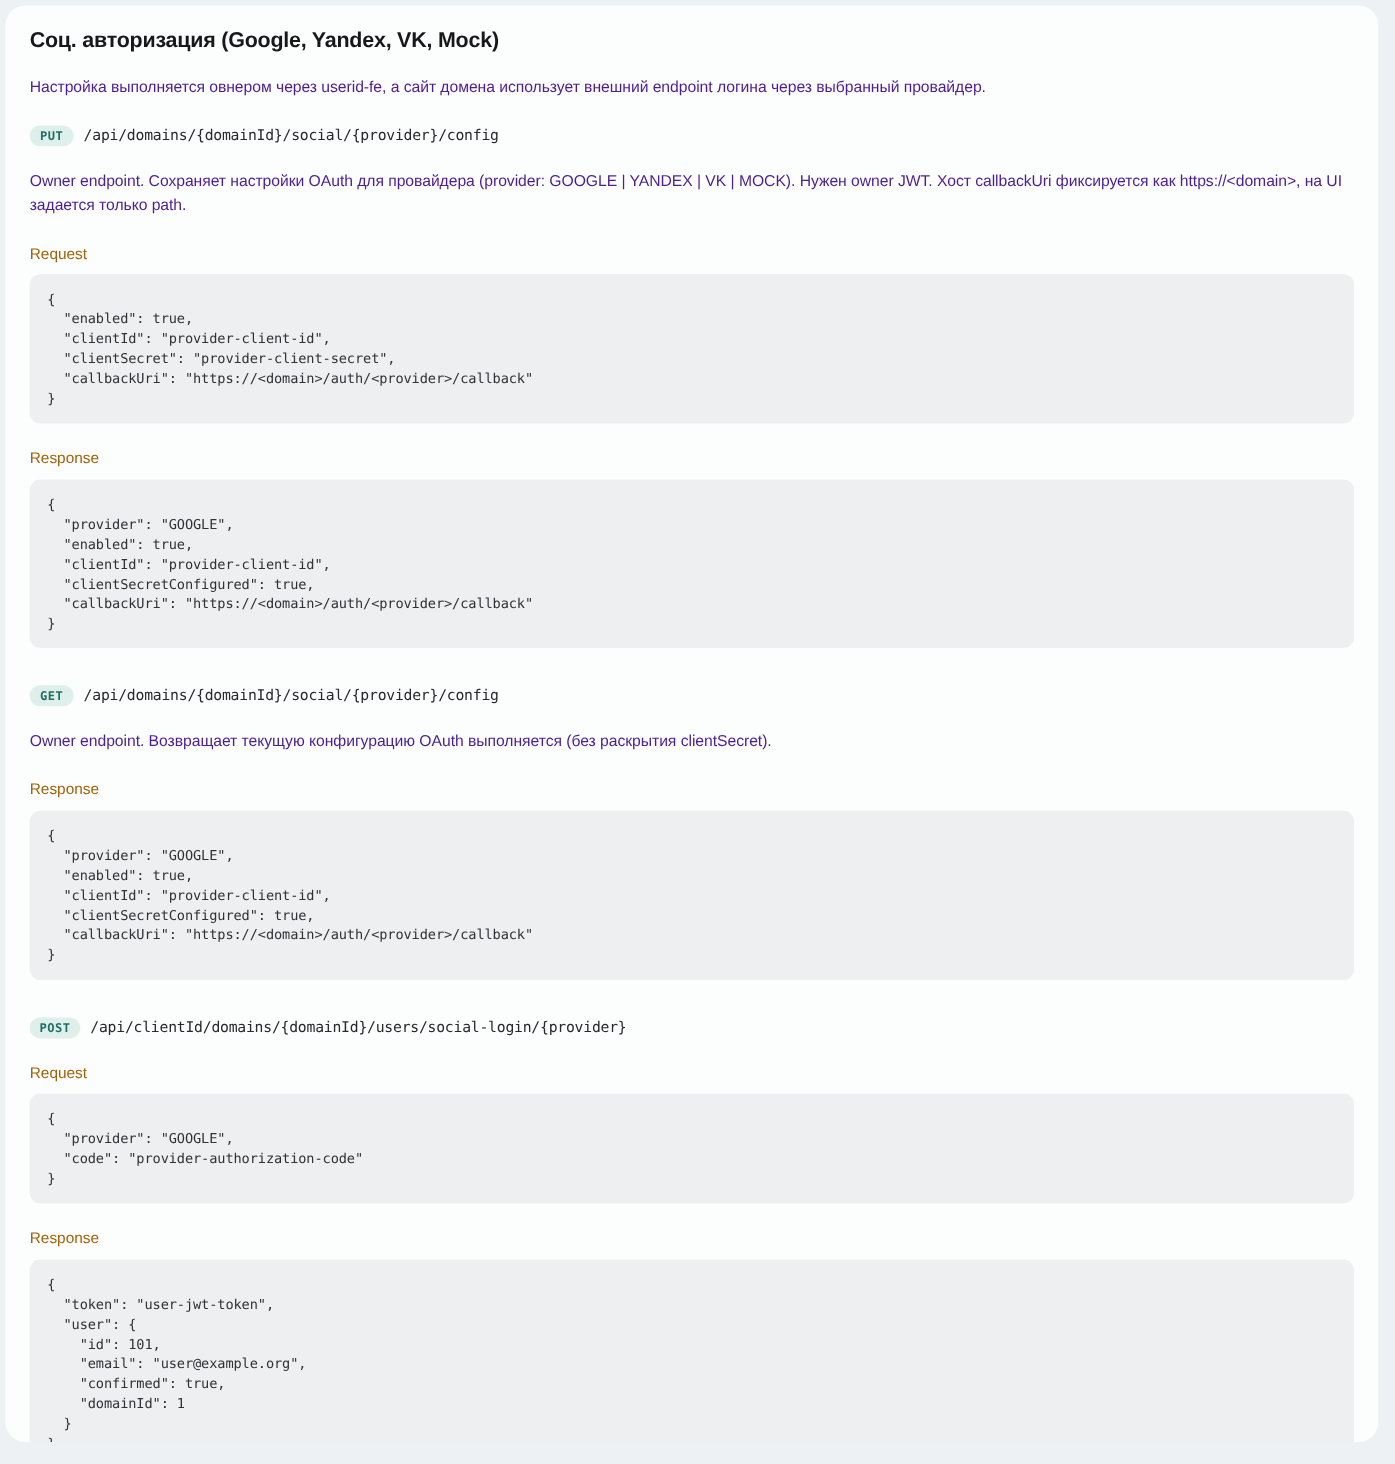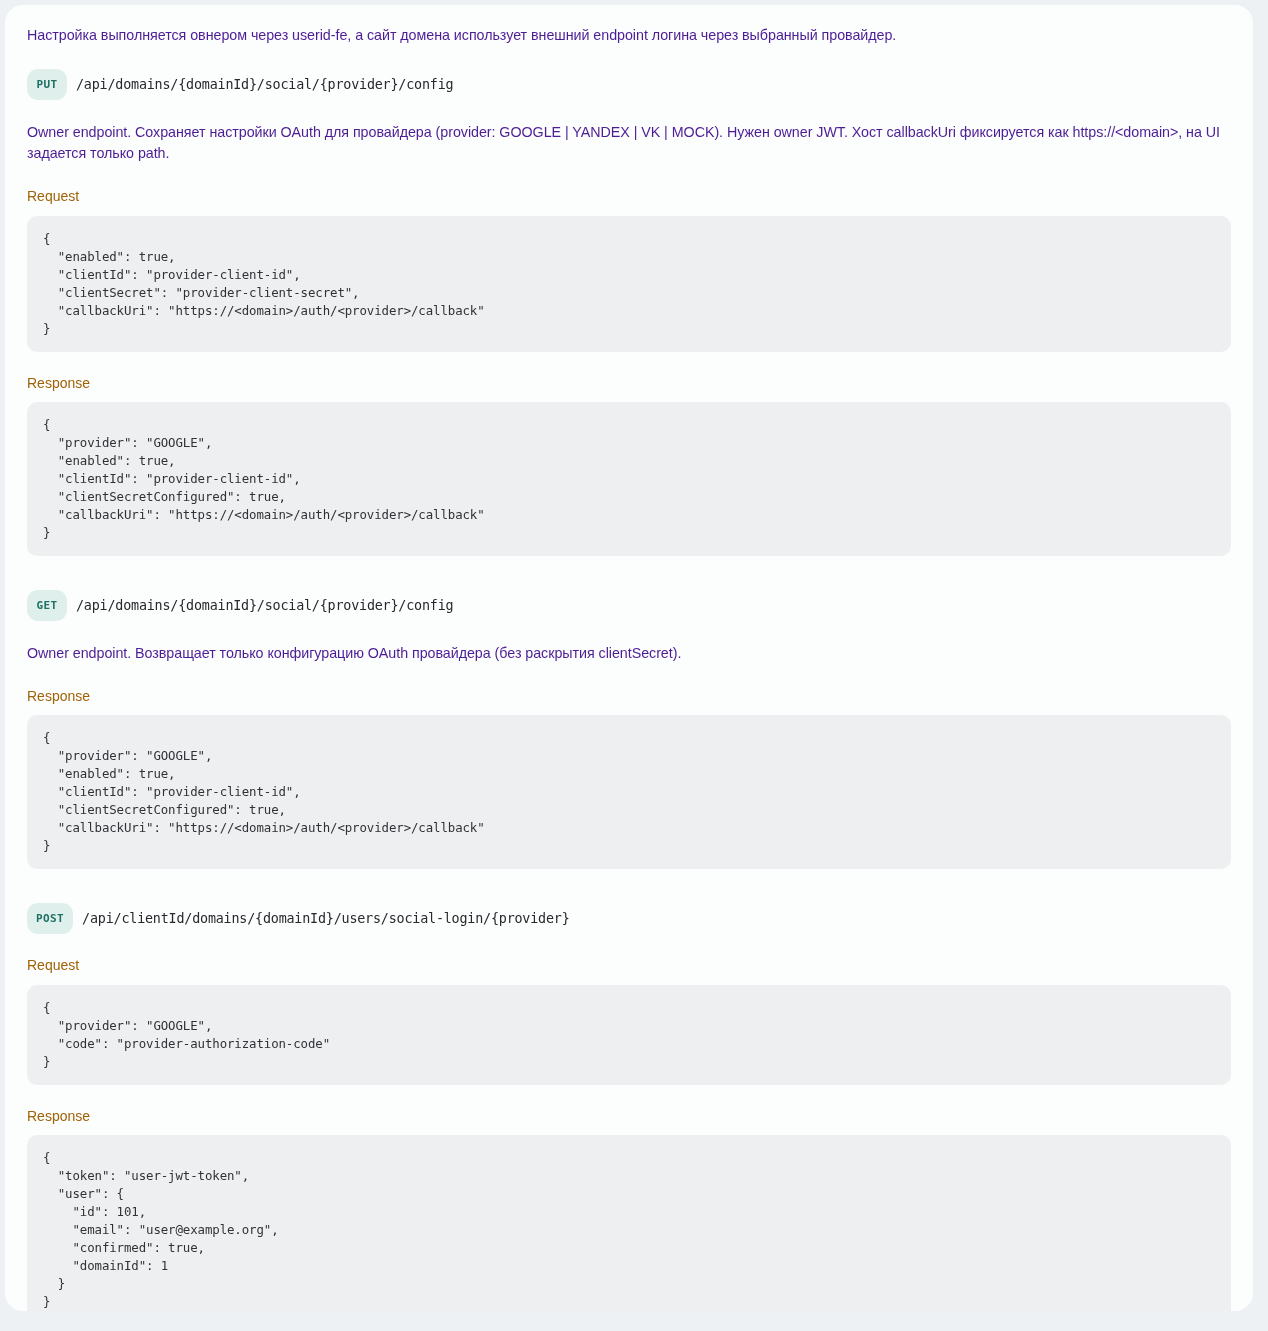--- a/index.html
+++ b/index.html
@@ -58,21 +58,21 @@
     align-items: center;
     gap: 9px;
     margin: 0 0 22px 0;
   }
 
   .method-badge {
     display: inline-flex;
     align-items: center;
     justify-content: center;
     min-width: 40px;
-    height: 31px;
+    height: 19px;
     padding: 0 9px;
     border-radius: 11px;
     background: #dff0ec;
     color: #1f6f63;
     font-family: "DejaVu Sans Mono", "Liberation Mono", monospace;
     font-size: 11px;
     font-weight: bold;
     letter-spacing: 0.4px;
     box-sizing: border-box;
   }
@@ -112,20 +112,21 @@
   }
 
   .gap-lg { height: 12px; }
 </style>
 </head>
 <body>
 
 <div class="page">
   <div class="card">
 
+    <h2 class="section-title">Соц. авторизация (Google, Yandex, VK, Mock)</h2>
 
     <p class="prose">Настройка выполняется овнером через userid-fe, а сайт домена использует внешний endpoint логина через выбранный провайдер.</p>
 
     <div class="endpoint">
       <span class="method-badge">PUT</span>
       <span class="endpoint-path">/api/domains/{domainId}/social/{provider}/config</span>
     </div>
 
     <p class="prose">Owner endpoint. Сохраняет настройки OAuth для провайдера (provider: GOOGLE | YANDEX | VK | MOCK). Нужен owner JWT. Хост callbackUri фиксируется как https://&lt;domain&gt;, на UI задается только path.</p>
 
@@ -150,21 +151,21 @@
 }</pre>
     </div>
 
     <div class="gap-lg"></div>
 
     <div class="endpoint">
       <span class="method-badge">GET</span>
       <span class="endpoint-path">/api/domains/{domainId}/social/{provider}/config</span>
     </div>
 
-    <p class="prose">Owner endpoint. Возвращает только конфигурацию OAuth провайдера (без раскрытия clientSecret).</p>
+    <p class="prose">Owner endpoint. Возвращает текущую конфигурацию OAuth выполняется (без раскрытия clientSecret).</p>
 
     <div class="block-label">Response</div>
     <div class="code-block">
       <pre>{
   "provider": "GOOGLE",
   "enabled": true,
   "clientId": "provider-client-id",
   "clientSecretConfigured": true,
   "callbackUri": "https://&lt;domain&gt;/auth/&lt;provider&gt;/callback"
 }</pre>

